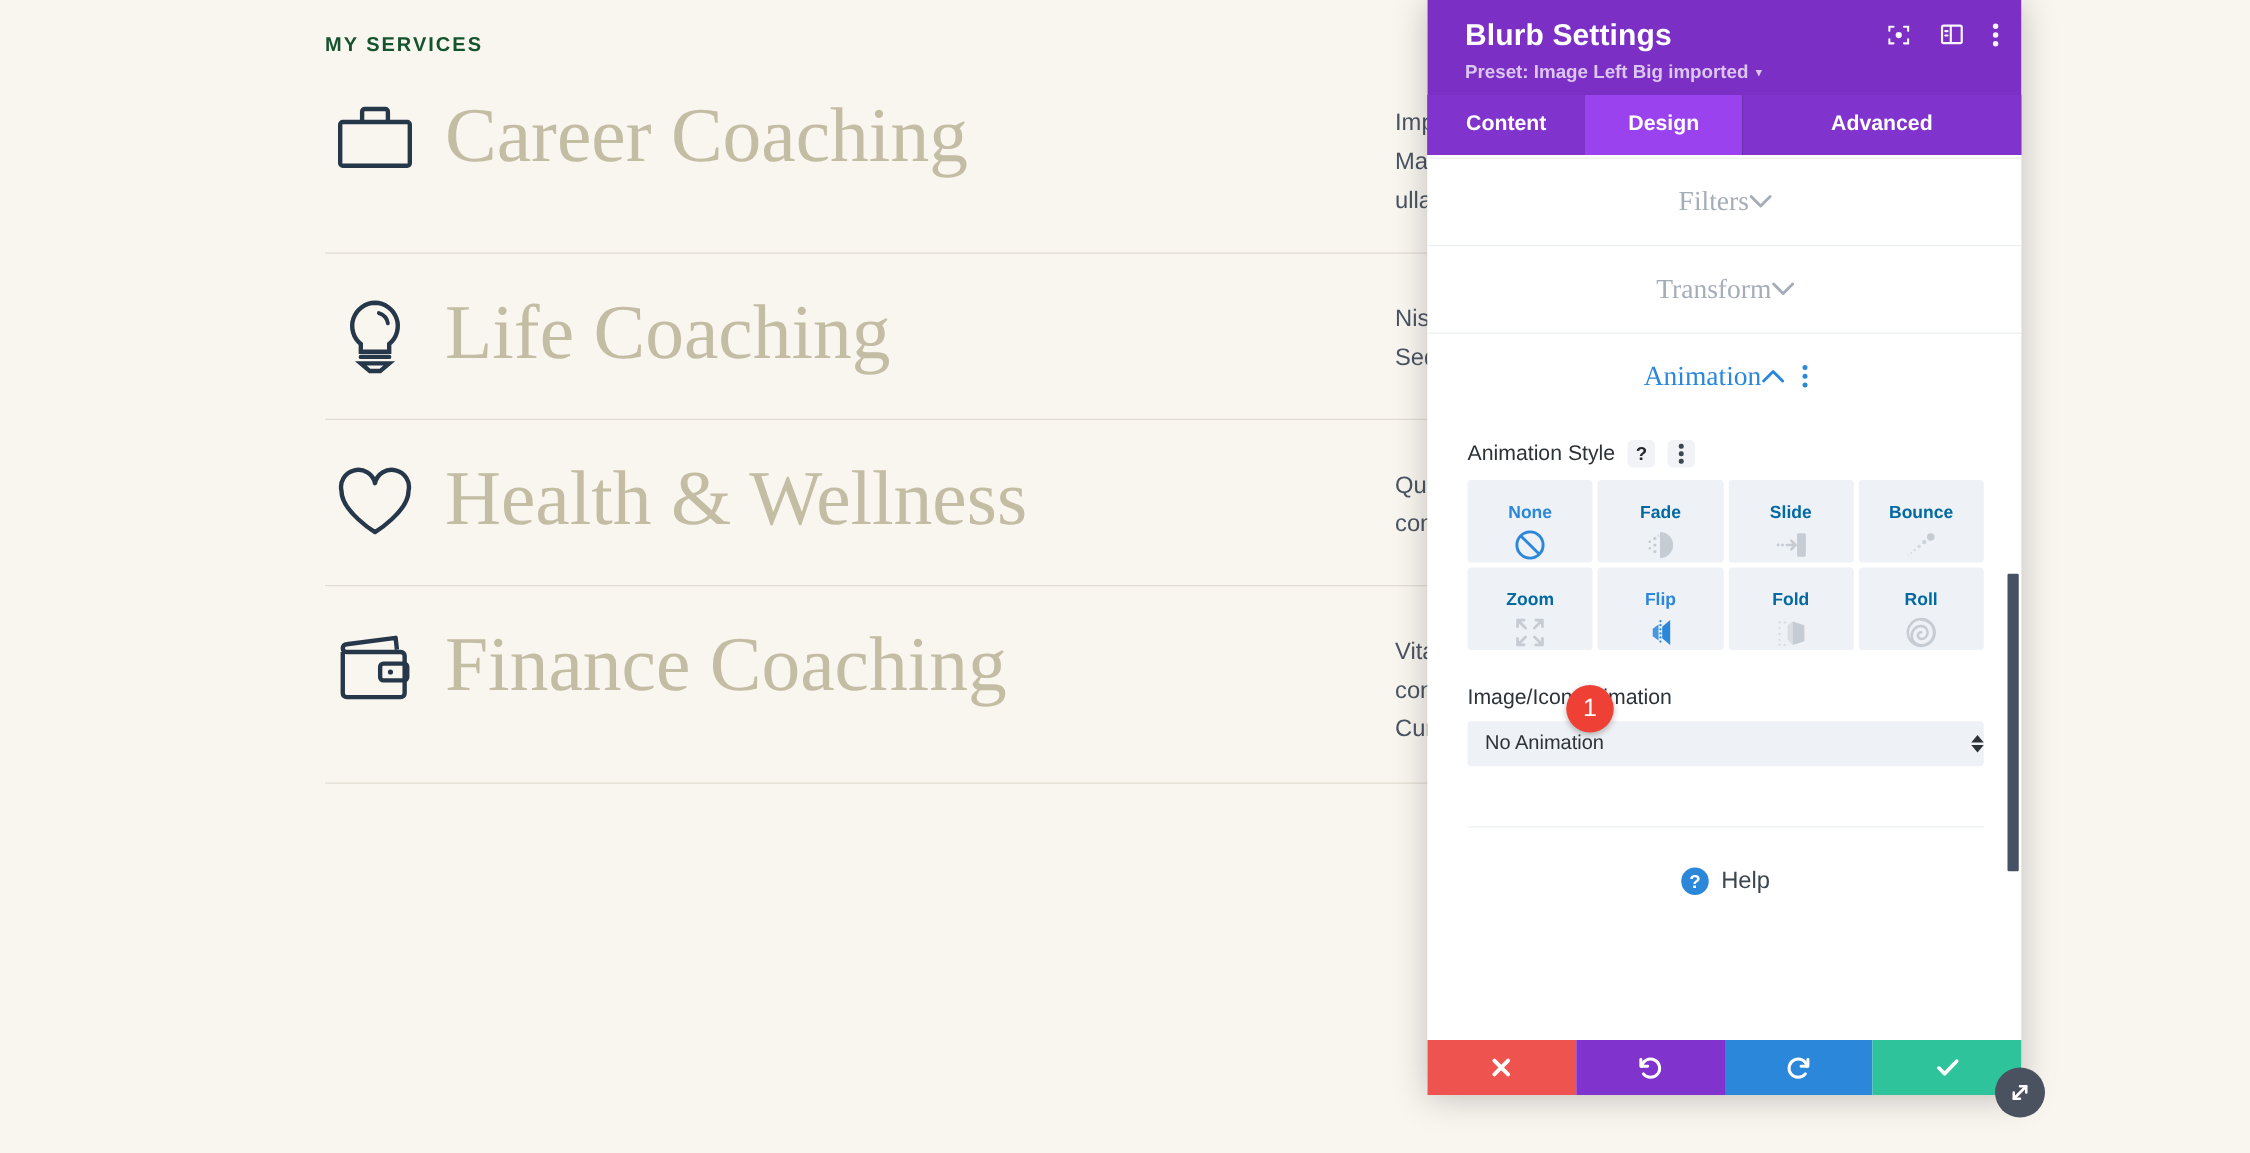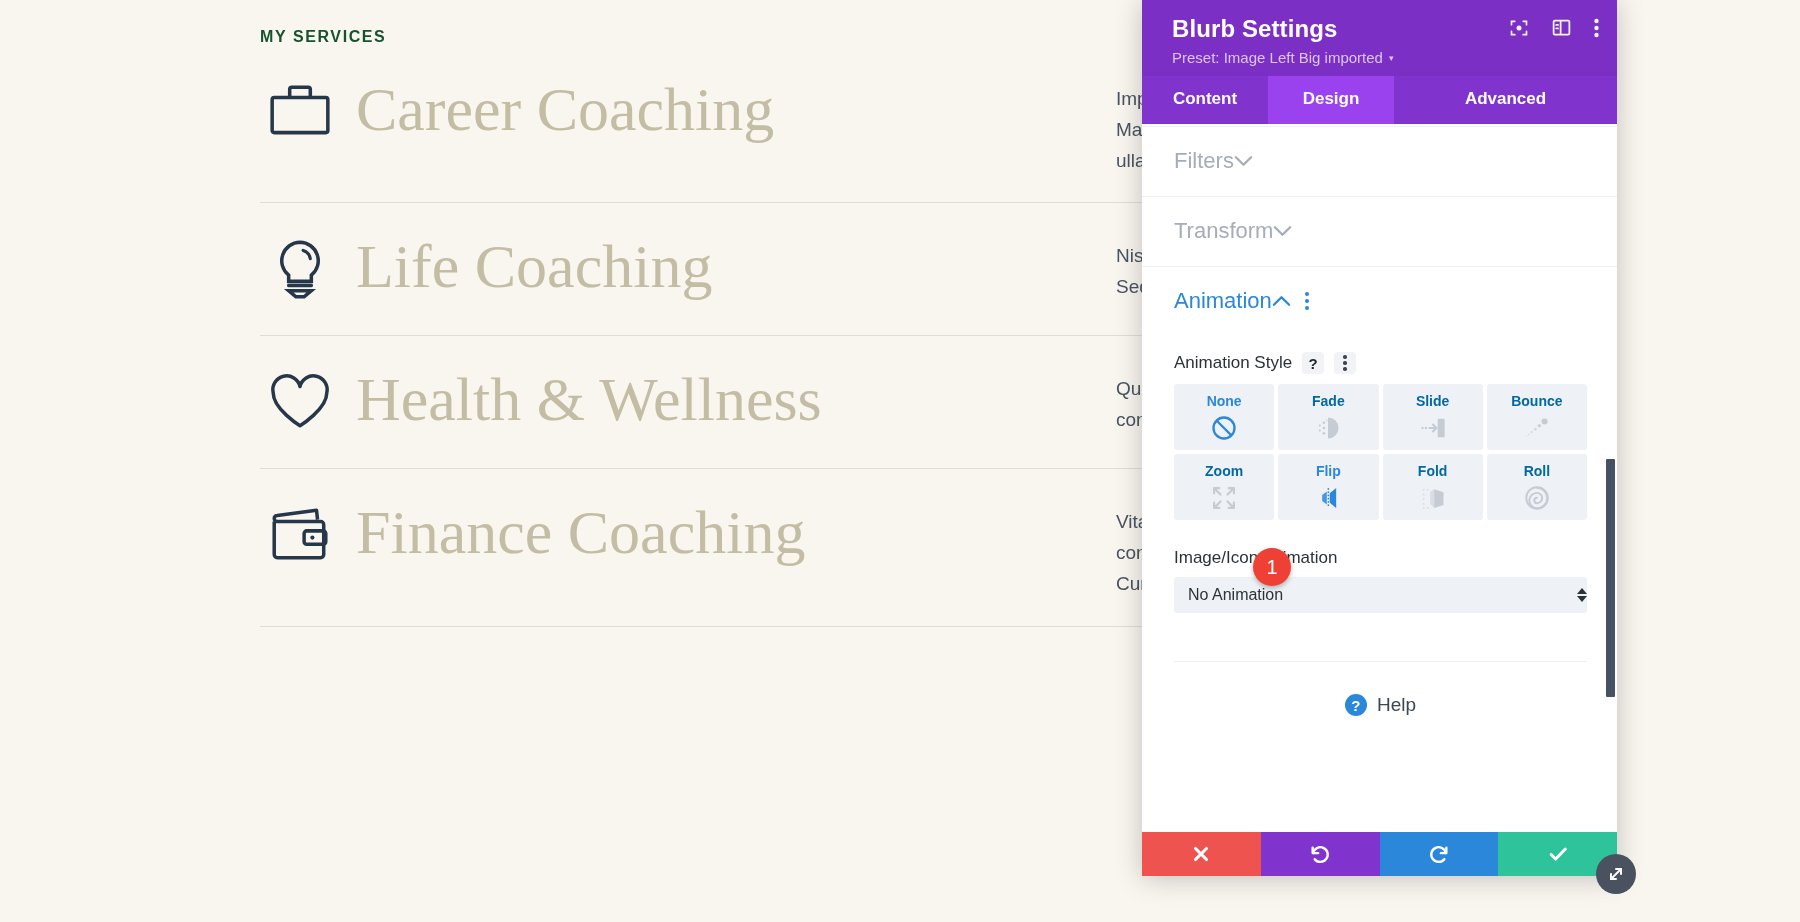--- a/index.html
+++ b/index.html
@@ -60,21 +60,21 @@
   .modal-header {
     background: #7b2fc4; color: #fff;
     padding: 14px 22px 10px 30px;
     position: relative; flex: 0 0 auto;
   }
   .modal-title {
     font-size: 24px; font-weight: 700; letter-spacing: .1px;
     line-height: 1.25;
   }
   .modal-preset {
-    margin-top: 5px; font-size: 15px; font-weight: 400; color: #dcc6f2;
+    margin-top: 5px; font-size: 15px; font-weight: 700; color: #dcc6f2;
     display: flex; align-items: center; gap: 6px;
   }
   .modal-preset .caret { font-size: 9px; color: #dcc6f2; }
   .header-icons {
     position: absolute; right: 18px; top: 17px;
     display: flex; align-items: center; gap: 22px;
   }
   .hicon { color: #ffffff; opacity: .96; display: block; cursor: pointer; }
 
   .tabs {
@@ -92,25 +92,26 @@
   .scroll-area {
     flex: 1 1 auto; position: relative; overflow: hidden; background: #fff;
   }
   .cut-top {
     color: #b9b5c4; font-size: 24px; font-weight: 400;
     padding: 0 0 0 32px; height: 16px; overflow: hidden;
     line-height: 16px; margin-top: -14px;
   }
 
   .section-row {
-    display: flex; align-items: center; justify-content: flex-start;
+    display: flex; align-items: center; justify-content: center;
     padding: 21px 30px 22px 32px;
     border-top: 1px solid #eceff3;
     font-size: 22px; color: #a4adb8; font-weight: 400;
     cursor: pointer;
+    font-family: Liberation Serif, serif;
   }
   .section-row.open { color: #2b87da; }
   .section-right { display: flex; align-items: center; gap: 14px; }
   .chev { width: 19px; height: 12px; display: block; }
   .kebab-dots { display: flex; flex-direction: column; gap: 3px; }
   .kebab-dots i { width: 4px; height: 4px; border-radius: 50%; background: #2b87da; display: block; }
 
   .panel-body { padding: 4px 30px 0 32px; }
   .field-label-row { display: flex; align-items: center; gap: 10px; margin: 12px 0 10px 0; }
   .field-label { font-size: 17px; color: #2c3338; font-weight: 400; }
@@ -126,21 +127,21 @@
   }
   .kebab-pill i { width: 3.5px; height: 3.5px; border-radius: 50%; background: #3c4650; }
 
   .anim-grid {
     display: grid; grid-template-columns: repeat(4, 1fr);
     gap: 4px; margin-top: 4px; position: relative;
   }
   .anim-cell {
     background: #eef1f5; border-radius: 3px;
     height: 66px; display: flex; flex-direction: column;
-    align-items: center; justify-content: center; gap: 5px;
+    align-items: center; justify-content: flex-end; gap: 5px;
     cursor: pointer;
   }
   .anim-cell .lbl { font-size: 14px; font-weight: 700; color: #0369a1; }
   .anim-cell.sel .lbl { color: #2b87da; }
   .anim-cell .ico { width: 28px; height: 28px; color: #c6ccd3; display: block; }
   .anim-cell.sel .ico { color: #2b87da; }
 
   .select-label { font-size: 17px; color: #2c3338; margin: 28px 0 9px 0; }
   .select-box {
     background: #eef1f5; border: none; border-radius: 3px;

